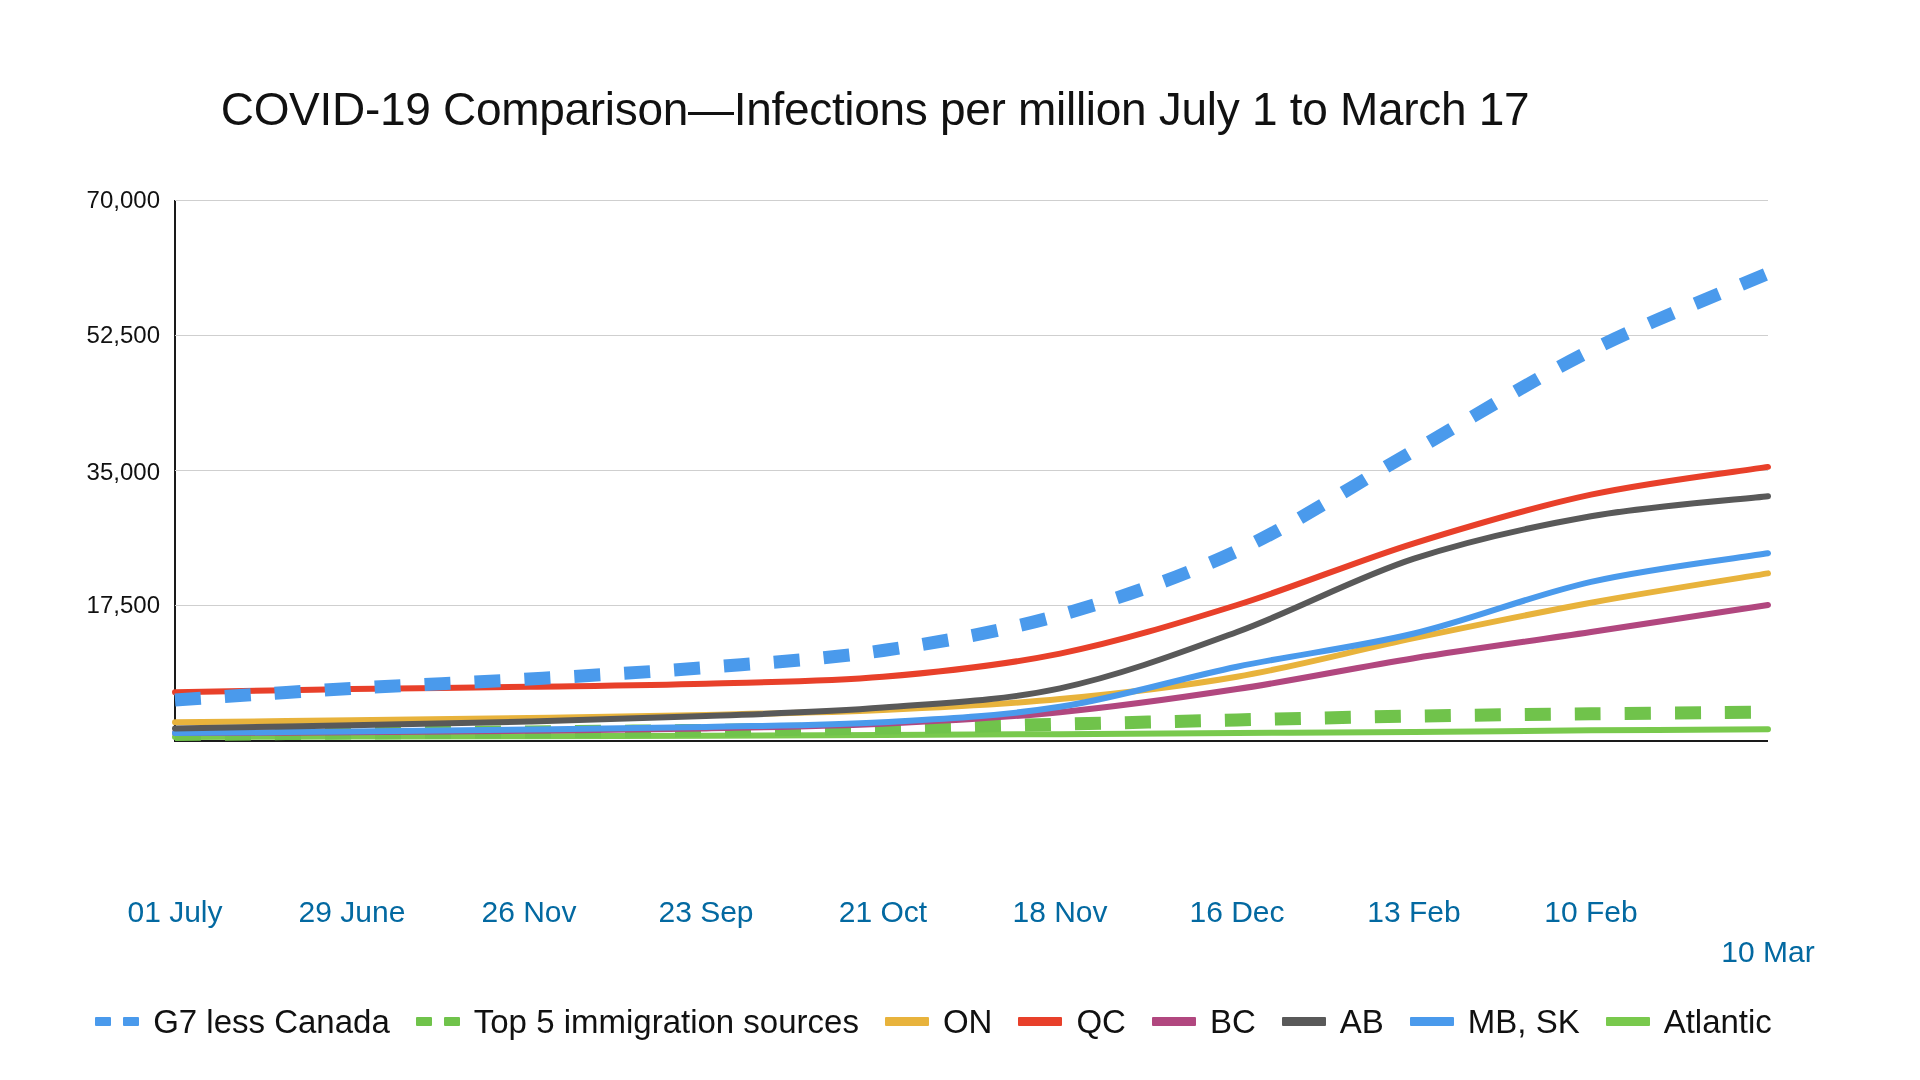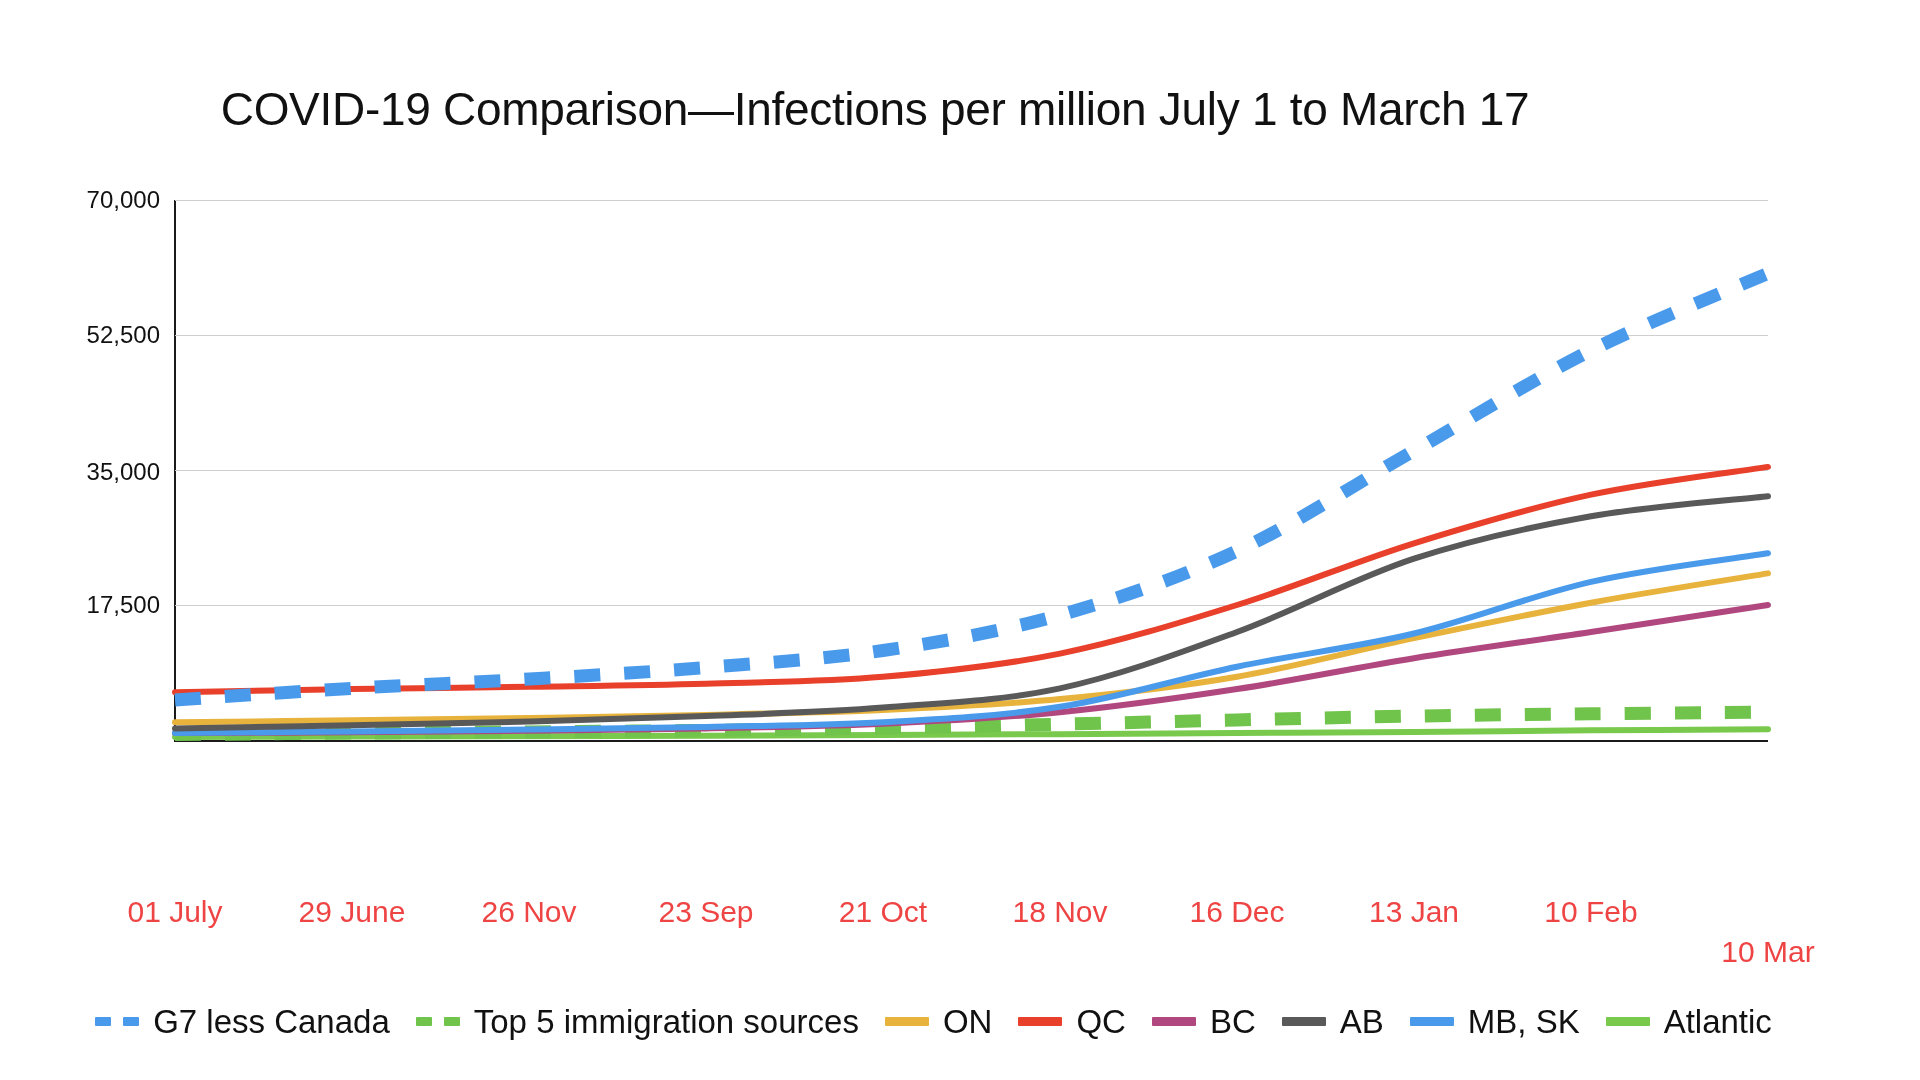--- a/index.html
+++ b/index.html
@@ -99,21 +99,21 @@
     position: absolute;
     left: 175px;
     top: 895px;
     width: 1593px;
     height: 44px;
   }
   .xtick {
     position: absolute;
     top: 0;
     font-size: 30px;
-    color: #ef4444;
+    color: #0369a1;
     white-space: nowrap;
     transform: translateX(-50%);
   }
 
   
   #series-svg {
     position: absolute;
     left: 0;
     top: 0;
     width: 1593px;
@@ -208,21 +208,21 @@
   </div>
 
   <div id="x-ticks">
       <div class="xtick" style="left: 0px;">01 July</div>
       <div class="xtick" style="left: 177px;">29 June</div>
       <div class="xtick" style="left: 354px;">26 Nov</div>
       <div class="xtick" style="left: 531px;">23 Sep</div>
       <div class="xtick" style="left: 708px;">21 Oct</div>
       <div class="xtick" style="left: 885px;">18 Nov</div>
       <div class="xtick" style="left: 1062px; text-align: right;">16 Dec</div>
-      <div class="xtick" style="left: 1239px;">13 Jan</div>
+      <div class="xtick" style="left: 1239px;">13 Feb</div>
       <div class="xtick" style="left: 1416px;">10 Feb</div>
       <div class="xtick" style="left: 1593px; margin-top: 40px;">10 Mar</div>
     </div>
 
   <div id="legend">
       <div class="legend-item">
         <span class="legend-swatch dashed">
           <i style="background: rgb(74, 154, 236);"></i>
           <i style="background: rgb(74, 154, 236);"></i>
         </span>

